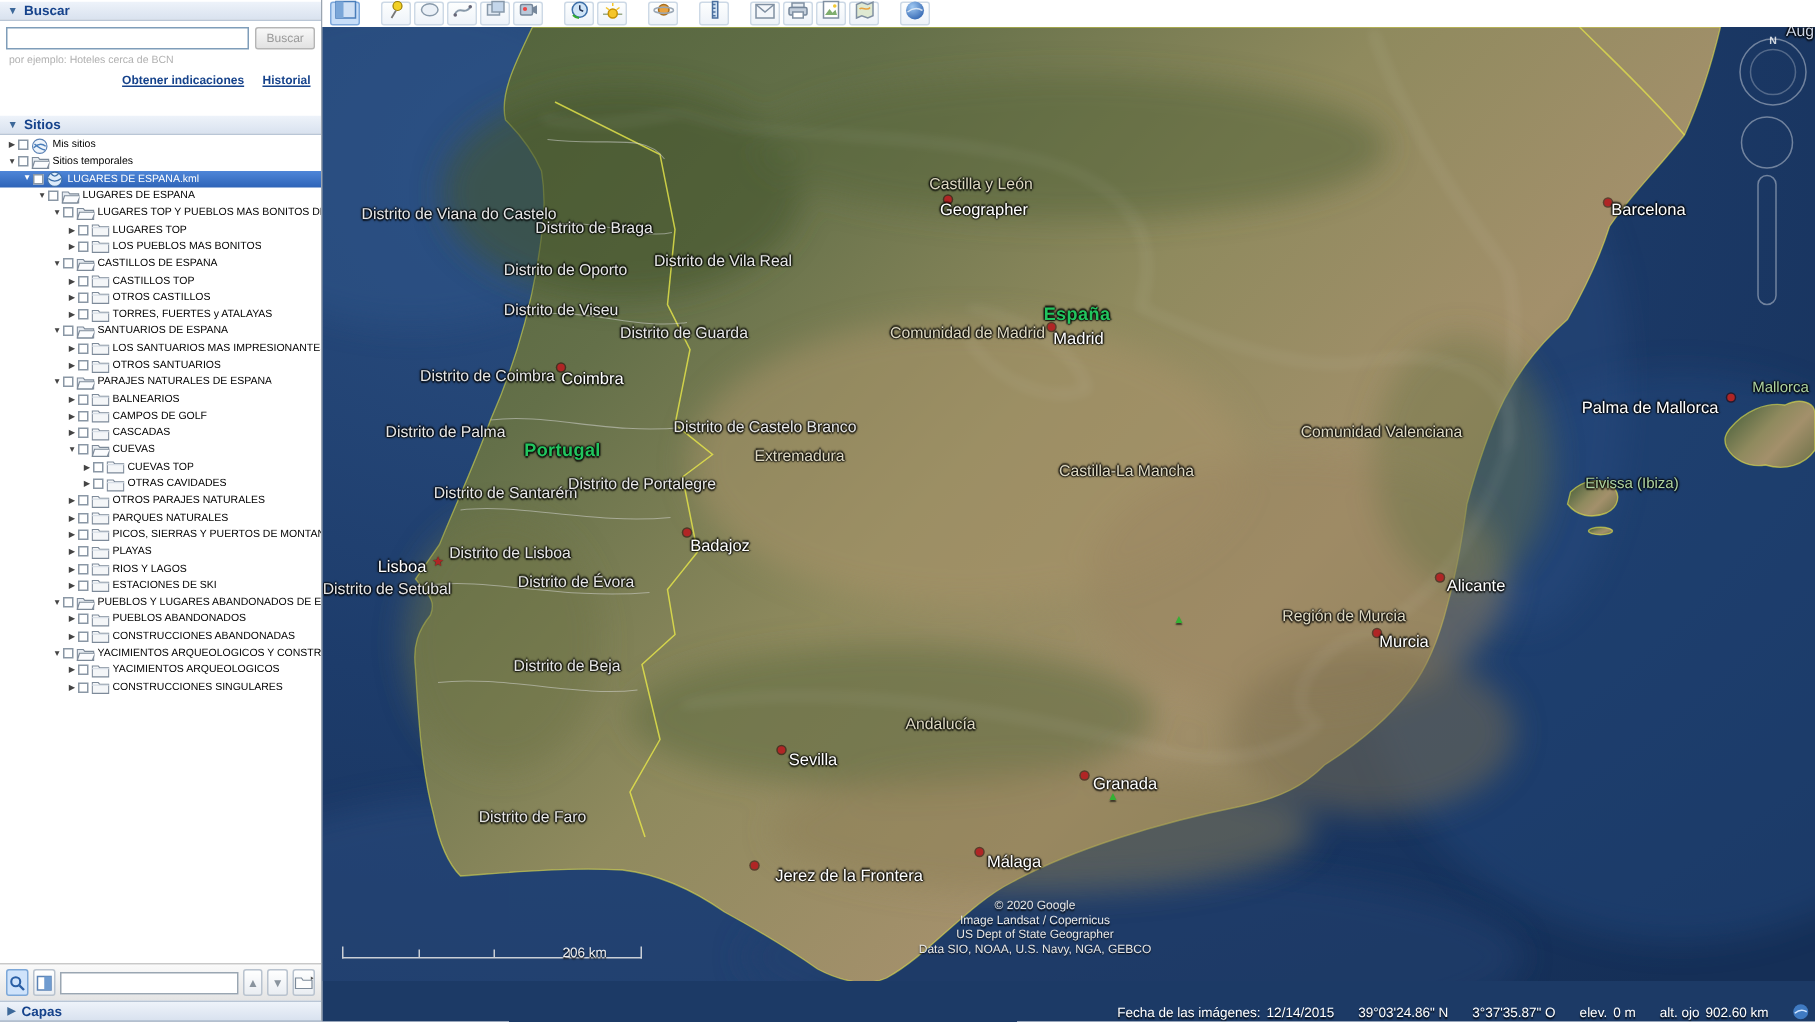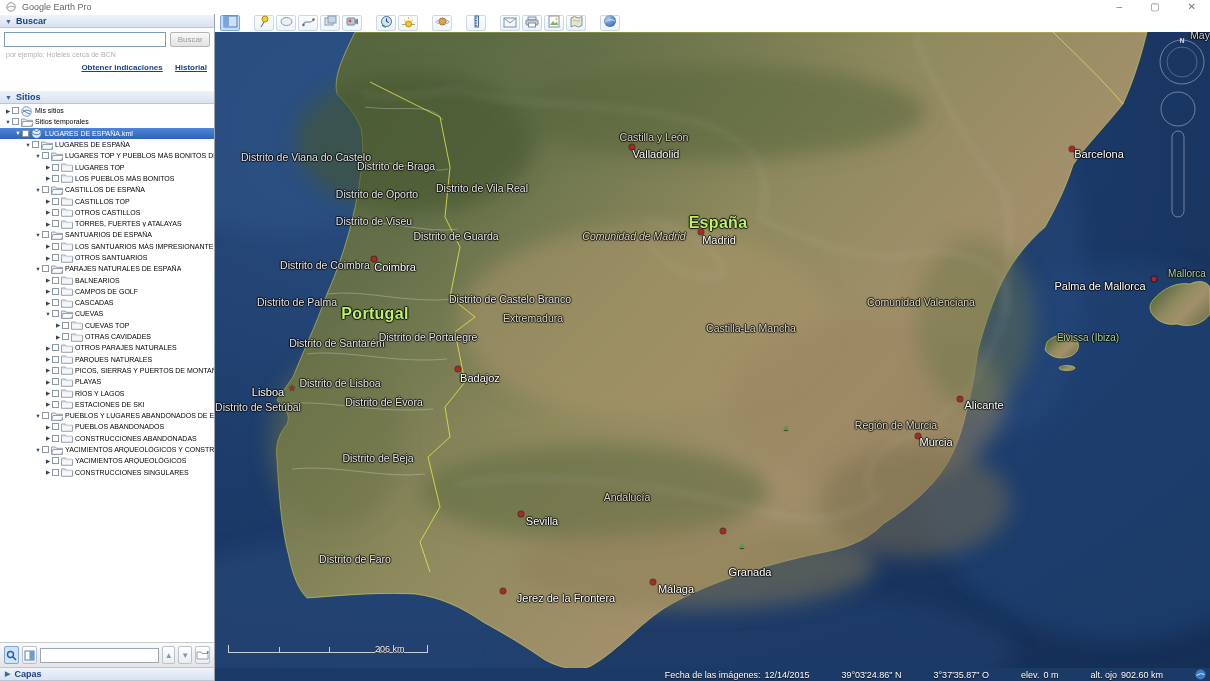--- a/index.html
+++ b/index.html
@@ -54,56 +54,44 @@
   .tb-btn.pressed { background:#c8def8; border-color:#7fa9dc; }
   .tb-gap { width:12px; }
 
   
   .map { position:relative; flex:1; overflow:hidden; background:#1c3a66; }
   .map svg.terrain { position:absolute; left:0; top:0; }
   .lbl { position:absolute; transform:translate(-50%,-50%); white-space:nowrap;
          text-shadow:-1px 0 1px rgba(0,0,0,.85), 0 -1px 1px rgba(0,0,0,.85), 1px 0 1px rgba(0,0,0,.85), 0 1px 1px rgba(0,0,0,.85); }
   .lbl-district { font-size:10.5px; color:#e6e6e6; }
   .lbl-region   { font-size:10.5px; color:#ddd8c2; }
-  .lbl-country  { font-size:16px; color:#bef264; font-weight:bold; letter-spacing:.3px; }
+  .lbl-country  { font-size:12px; color:#22c55e; font-weight:bold; letter-spacing:.3px; }
   .lbl-city     { font-size:11px; color:#ffffff; }
   .lbl-island   { font-size:10px; color:#aed3a0; }
   .lbl-sea      { font-size:10.5px; color:#ccd5e6; }
   .city-dot { position:absolute; width:5px; height:5px; border-radius:50%; background:#b02525; box-shadow:0 0 0 1px rgba(40,0,0,.55); transform:translate(-50%,-50%); }
   .city-star { position:absolute; transform:translate(-50%,-50%); color:#b02525; font-size:9px; text-shadow:0 0 1px #300; }
   .green-marker { position:absolute; transform:translate(-50%,-50%); color:#33b233; font-size:8px; text-shadow:0 1px 1px rgba(0,0,0,.6); }
 
   .scalebar { position:absolute; left:13px; top:613px; width:200px; height:8px; border-left:1px solid #e8e8e8; border-right:1px solid #e8e8e8; border-bottom:1px solid #e8e8e8; opacity:.85; }
   .scalebar .tick { position:absolute; bottom:0; width:1px; height:5px; background:#e8e8e8; }
   .scale-label { position:absolute; left:160px; top:612px; font-size:9px; color:#f0f0f0; text-shadow:0 1px 1px #000; }
 
   .attribution { position:absolute; left:475px; top:581px; transform:translateX(-50%); text-align:center; font-size:8px; line-height:9.5px; color:#e8e8e8; text-shadow:0 1px 1px rgba(0,0,0,.9); }
 
   .watermark { position:absolute; right:7px; bottom:24px; font-size:26px; color:rgba(255,255,255,.92); letter-spacing:.5px; text-shadow:0 1px 3px rgba(0,0,0,.45); }
 
-  .statusbar { position:absolute; right:4px; bottom:1px; display:flex; align-items:center; gap:32px; font-size:9px; color:#fff; text-shadow:0 1px 1px rgba(0,0,0,.9); }
+  .statusbar { position:absolute; right:4px; bottom:1px; display:flex; align-items:center; gap:16px; font-size:9px; color:#fff; text-shadow:0 1px 1px rgba(0,0,0,.9); }
   .statusbar .seg { display:flex; gap:4px; }
 </style>
 </head>
 <body>
 
 <div class="window">
 
-  <div class="titlebar">
-    <svg class="app-icon" viewBox="0 0 12 12">
-        <circle cx="6" cy="6" r="5" fill="none" stroke="#8a9099" stroke-width="1.2"></circle>
-        <path d="M1.5,7 Q6,3.5 10.5,6" fill="none" stroke="#8a9099" stroke-width="1"></path>
-      </svg>
-    <span>Google Earth Pro</span>
-    <div class="win-controls">
-      <span>–</span>
-      <span>▢</span>
-      <span>✕</span>
-    </div>
-  </div>
 
 
   <div class="content">
 
     <div class="sidebar">
       <div class="panel-header">
         <span class="tri">▼</span>
         <span>Buscar</span>
       </div>
       <div class="search-body">
@@ -673,68 +661,74 @@
             <div class="lbl lbl-district" style="left: 82px; top: 270px;">Distrito de Palma</div>
             <div class="lbl lbl-district" style="left: 295px; top: 267px;">Distrito de Castelo Branco</div>
             <div class="lbl lbl-district" style="left: 122px; top: 311px;">Distrito de Santarém</div>
             <div class="lbl lbl-district" style="left: 213px; top: 305px;">Distrito de Portalegre</div>
             <div class="lbl lbl-district" style="left: 125px; top: 351px;">Distrito de Lisboa</div>
             <div class="lbl lbl-district" style="left: 169px; top: 370px;">Distrito de Évora</div>
             <div class="lbl lbl-district" style="left: 43px; top: 375px;">Distrito de Setúbal</div>
             <div class="lbl lbl-district" style="left: 163px; top: 426px;">Distrito de Beja</div>
             <div class="lbl lbl-district" style="left: 140px; top: 527px;">Distrito de Faro</div>
             <div class="lbl lbl-region" style="left: 439px; top: 105px;">Castilla y León</div>
-            <div class="lbl lbl-region" style="left: 419px; top: 204px; font-style: italic;">Comunidad de Madrid</div>
+            <div class="lbl lbl-region" style="left: 430px; top: 204px;">Comunidad de Madrid</div>
             <div class="lbl lbl-region" style="left: 318px; top: 286px;">Extremadura</div>
             <div class="lbl lbl-region" style="left: 536px; top: 296px;">Castilla-La Mancha</div>
             <div class="lbl lbl-region" style="left: 706px; top: 270px;">Comunidad Valenciana</div>
             <div class="lbl lbl-region" style="left: 681px; top: 393px;">Región de Murcia</div>
             <div class="lbl lbl-region" style="left: 412px; top: 465px;">Andalucía</div>
             <div class="lbl lbl-country" style="left: 503px; top: 191px;">España</div>
             <div class="lbl lbl-country" style="left: 160px; top: 282px;">Portugal</div>
             <div class="lbl lbl-island" style="left: 972px; top: 241px;">Mallorca</div>
             <div class="lbl lbl-island" style="left: 873px; top: 305px;">Eivissa (Ibiza)</div>
-            <div class="lbl lbl-sea" style="left: 985px; top: 3px;">May</div>
+            <div class="lbl lbl-sea" style="left: 985px; top: 3px;">Aug</div>
             <span class="city-dot" style="left: 417px; top: 115px;"></span>
-            <div class="lbl lbl-city" style="left: 441px; top: 122px;">Valladolid</div>
+            <div class="lbl lbl-city" style="left: 441px; top: 122px;">Geographer</div>
             <span class="city-dot" style="left: 486px; top: 200px;"></span>
             <div class="lbl lbl-city" style="left: 504px; top: 208px;">Madrid</div>
             <span class="city-dot" style="left: 857px; top: 117px;"></span>
             <div class="lbl lbl-city" style="left: 884px; top: 122px;">Barcelona</div>
             <span class="city-dot" style="left: 939px; top: 247px;"></span>
             <div class="lbl lbl-city" style="left: 885px; top: 254px;">Palma de Mallorca</div>
             <span class="city-dot" style="left: 159px; top: 227px;"></span>
             <div class="lbl lbl-city" style="left: 180px; top: 235px;">Coimbra</div>
             <span class="city-star" style="left: 77px; top: 356px;">★</span>
             <div class="lbl lbl-city" style="left: 53px; top: 360px;">Lisboa</div>
             <span class="city-dot" style="left: 243px; top: 337px;"></span>
             <div class="lbl lbl-city" style="left: 265px; top: 346px;">Badajoz</div>
             <span class="city-dot" style="left: 306px; top: 482px;"></span>
             <div class="lbl lbl-city" style="left: 327px; top: 489px;">Sevilla</div>
             <span class="city-dot" style="left: 508px; top: 499px;"></span>
-            <div class="lbl lbl-city" style="left: 535px; top: 505px; margin-top: 35px;">Granada</div>
+            <div class="lbl lbl-city" style="left: 535px; top: 505px;">Granada</div>
             <span class="city-dot" style="left: 438px; top: 550px;"></span>
             <div class="lbl lbl-city" style="left: 461px; top: 557px;">Málaga</div>
             <span class="city-dot" style="left: 288px; top: 559px;"></span>
             <div class="lbl lbl-city" style="left: 351px; top: 566px;">Jerez de la Frontera</div>
             <span class="city-dot" style="left: 703px; top: 404px;"></span>
             <div class="lbl lbl-city" style="left: 721px; top: 410px;">Murcia</div>
             <span class="city-dot" style="left: 745px; top: 367px;"></span>
             <div class="lbl lbl-city" style="left: 769px; top: 373px;">Alicante</div>
             <span class="green-marker" style="left: 571px; top: 395px;">▲</span>
             <span class="green-marker" style="left: 527px; top: 513px;">▲</span>
           </div>
 
         <div class="scalebar">
           <span class="tick" style="left:50px"></span>
             <span class="tick" style="left:100px"></span>
             <span class="tick" style="left:150px"></span>
         </div>
         <div class="scale-label">206 km</div>
 
+        <div class="attribution" id="attribution">
+            <div>© 2020 Google</div>
+            <div>Image Landsat / Copernicus</div>
+            <div>US Dept of State Geographer</div>
+            <div>Data SIO, NOAA, U.S. Navy, NGA, GEBCO</div>
+          </div>
 
 
         <div class="statusbar">
           <span class="seg">
             <span>Fecha de las imágenes:</span>
             <span>12/14/2015</span>
           </span>
           <span>39°03'24.86" N</span>
           <span>3°37'35.87" O</span>
           <span class="seg">

